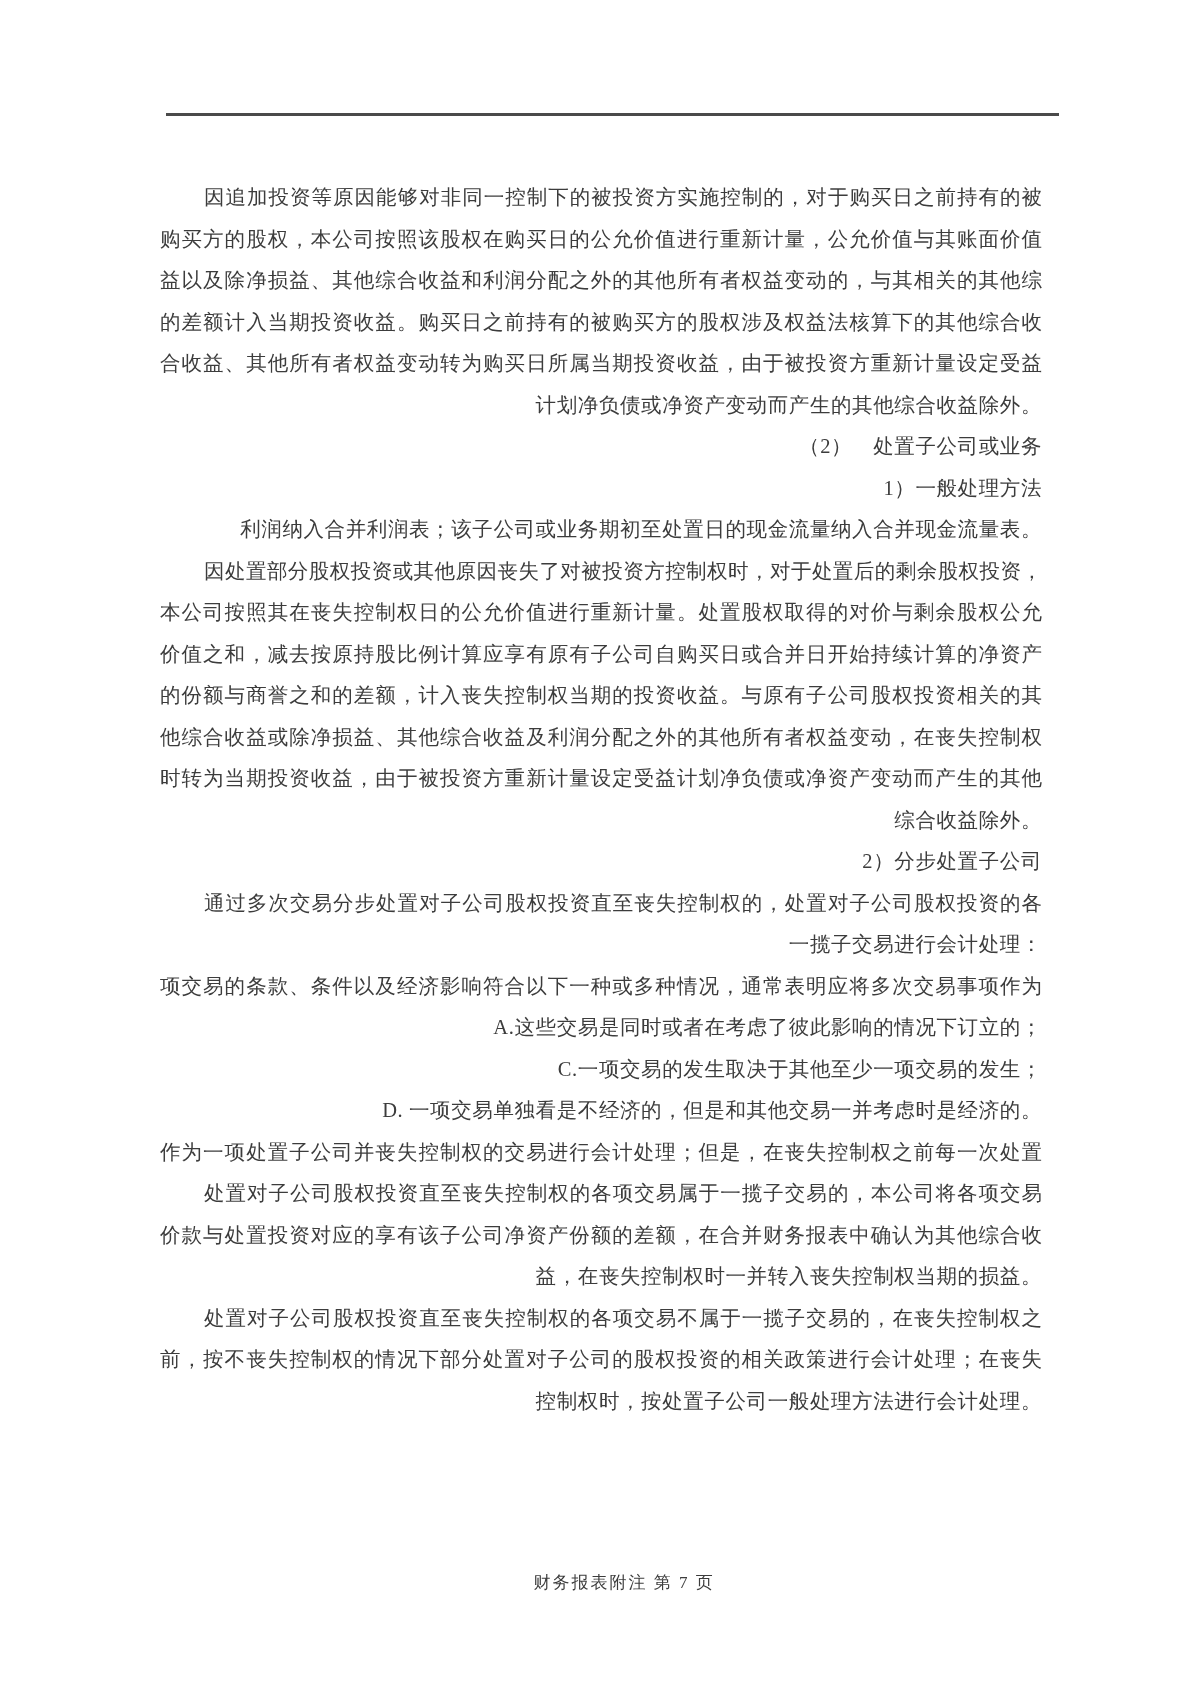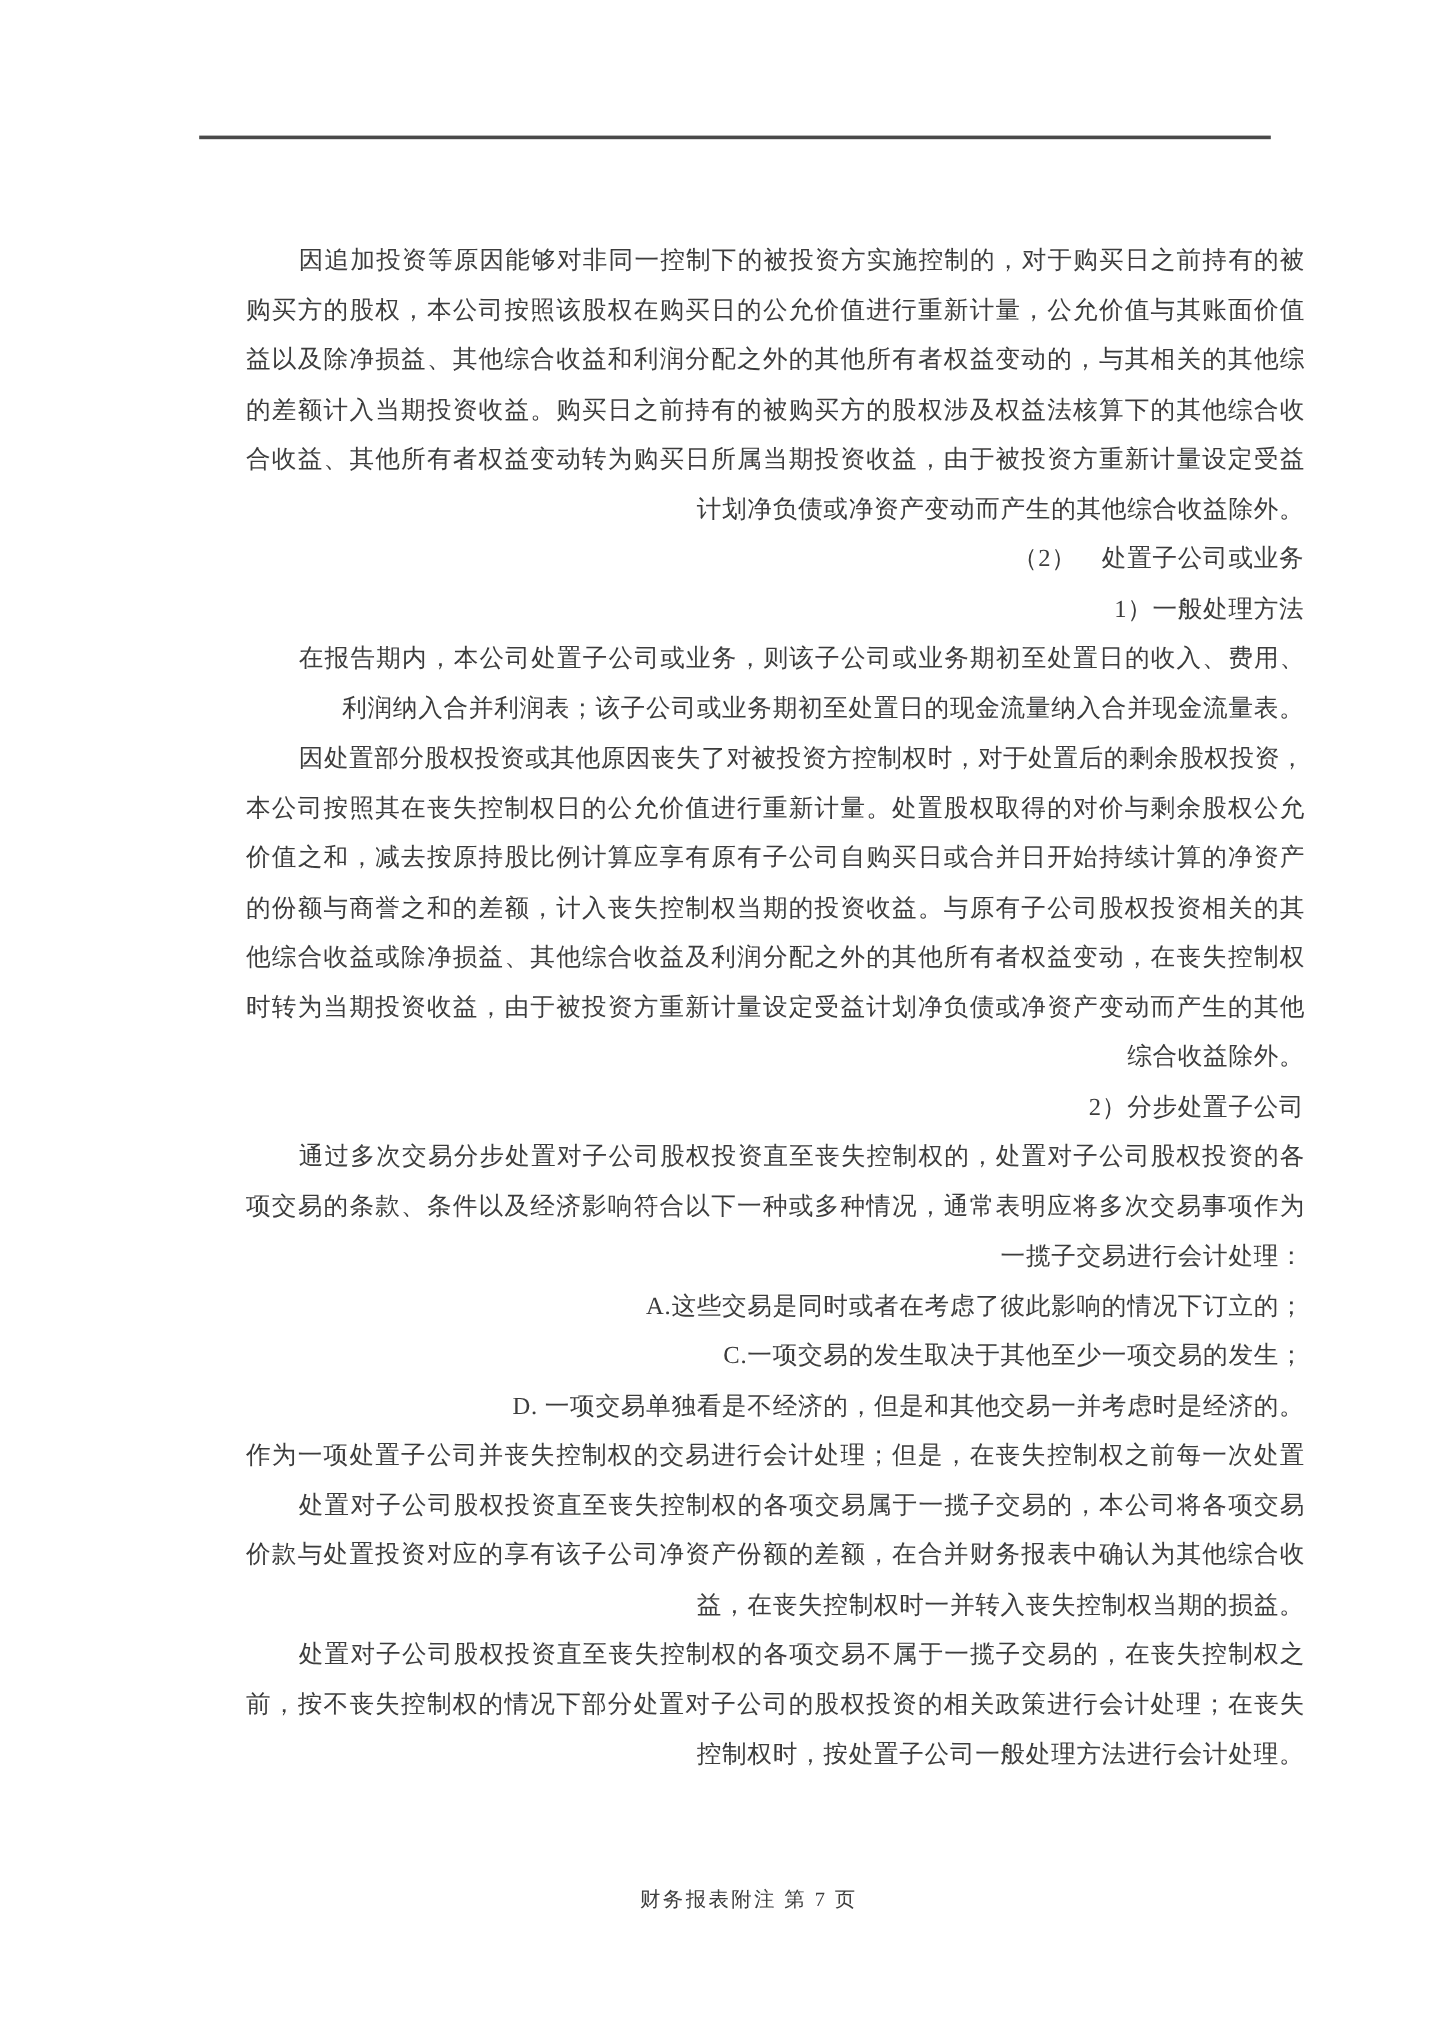--- a/index.html
+++ b/index.html
@@ -17,23 +17,22 @@
     position: absolute;
     left: 166px;
     top: 113px;
     width: 893px;
     height: 3px;
     background: #4a4a4a;
   }
   .content {
     position: absolute;
     left: 160px;
-    top: 197px;
+    top: 177px;
     width: 882px;
-    margin-left: 45px;
   }
   .line {
     margin: 0;
     padding: 0;
     font-size: 20.5px;
     line-height: 41.5px;
     height: 41.5px;
     letter-spacing: 0.6px;
     white-space: nowrap;
     text-align: right;
@@ -67,33 +66,32 @@
   <div class="content">
 
   <p class="line indent justify">因追加投资等原因能够对非同一控制下的被投资方实施控制的，对于购买日之前持有的被</p>
       <p class="line justify">购买方的股权，本公司按照该股权在购买日的公允价值进行重新计量，公允价值与其账面价值</p>
       <p class="line justify">益以及除净损益、其他综合收益和利润分配之外的其他所有者权益变动的，与其相关的其他综</p>
       <p class="line justify">的差额计入当期投资收益。购买日之前持有的被购买方的股权涉及权益法核算下的其他综合收</p>
       <p class="line justify">合收益、其他所有者权益变动转为购买日所属当期投资收益，由于被投资方重新计量设定受益</p>
       <p class="line">计划净负债或净资产变动而产生的其他综合收益除外。</p>
       <p class="line indent">（2）　处置子公司或业务</p>
       <p class="line indent">1）一般处理方法</p>
-      <p class="line indent justify">在报告期内，本公司处置子公司或业务，则该子公司或业务期初至处置日的收入、费用、</p>
       <p class="line">利润纳入合并利润表；该子公司或业务期初至处置日的现金流量纳入合并现金流量表。</p>
       <p class="line indent justify">因处置部分股权投资或其他原因丧失了对被投资方控制权时，对于处置后的剩余股权投资，</p>
       <p class="line justify">本公司按照其在丧失控制权日的公允价值进行重新计量。处置股权取得的对价与剩余股权公允</p>
       <p class="line justify">价值之和，减去按原持股比例计算应享有原有子公司自购买日或合并日开始持续计算的净资产</p>
       <p class="line justify">的份额与商誉之和的差额，计入丧失控制权当期的投资收益。与原有子公司股权投资相关的其</p>
       <p class="line justify">他综合收益或除净损益、其他综合收益及利润分配之外的其他所有者权益变动，在丧失控制权</p>
       <p class="line justify">时转为当期投资收益，由于被投资方重新计量设定受益计划净负债或净资产变动而产生的其他</p>
       <p class="line">综合收益除外。</p>
       <p class="line indent">2）分步处置子公司</p>
       <p class="line indent justify">通过多次交易分步处置对子公司股权投资直至丧失控制权的，处置对子公司股权投资的各</p>
+      <p class="line">一揽子交易进行会计处理：</p>
       <p class="line justify">项交易的条款、条件以及经济影响符合以下一种或多种情况，通常表明应将多次交易事项作为</p>
-      <p class="line">一揽子交易进行会计处理：</p>
       <p class="line indent">A.这些交易是同时或者在考虑了彼此影响的情况下订立的；</p>
       <p class="line indent">C.一项交易的发生取决于其他至少一项交易的发生；</p>
       <p class="line indent">D. 一项交易单独看是不经济的，但是和其他交易一并考虑时是经济的。</p>
       <p class="line justify">作为一项处置子公司并丧失控制权的交易进行会计处理；但是，在丧失控制权之前每一次处置</p>
       <p class="line indent justify">处置对子公司股权投资直至丧失控制权的各项交易属于一揽子交易的，本公司将各项交易</p>
       <p class="line justify">价款与处置投资对应的享有该子公司净资产份额的差额，在合并财务报表中确认为其他综合收</p>
       <p class="line">益，在丧失控制权时一并转入丧失控制权当期的损益。</p>
       <p class="line indent justify">处置对子公司股权投资直至丧失控制权的各项交易不属于一揽子交易的，在丧失控制权之</p>
       <p class="line justify">前，按不丧失控制权的情况下部分处置对子公司的股权投资的相关政策进行会计处理；在丧失</p>
       <p class="line">控制权时，按处置子公司一般处理方法进行会计处理。</p>

